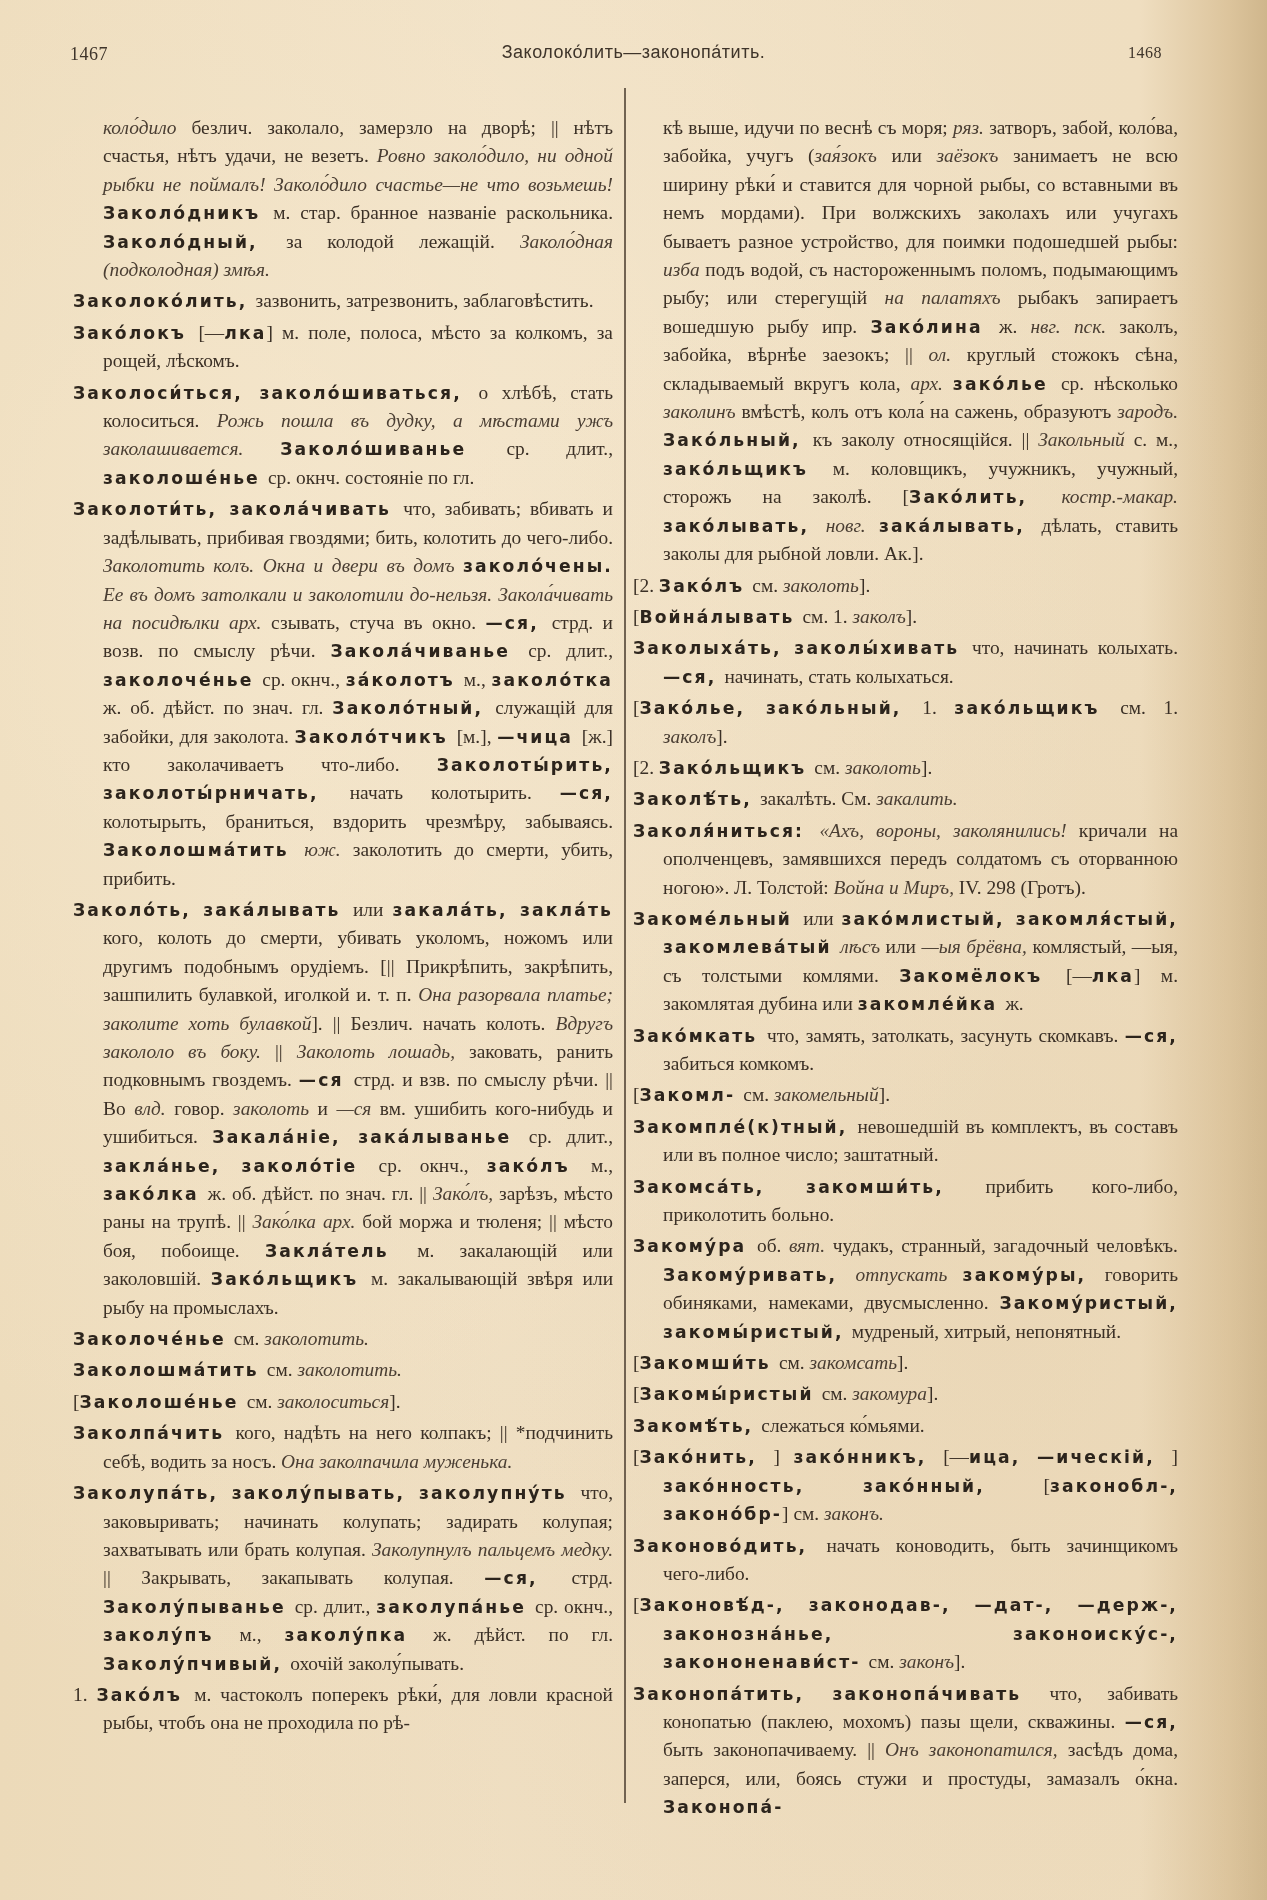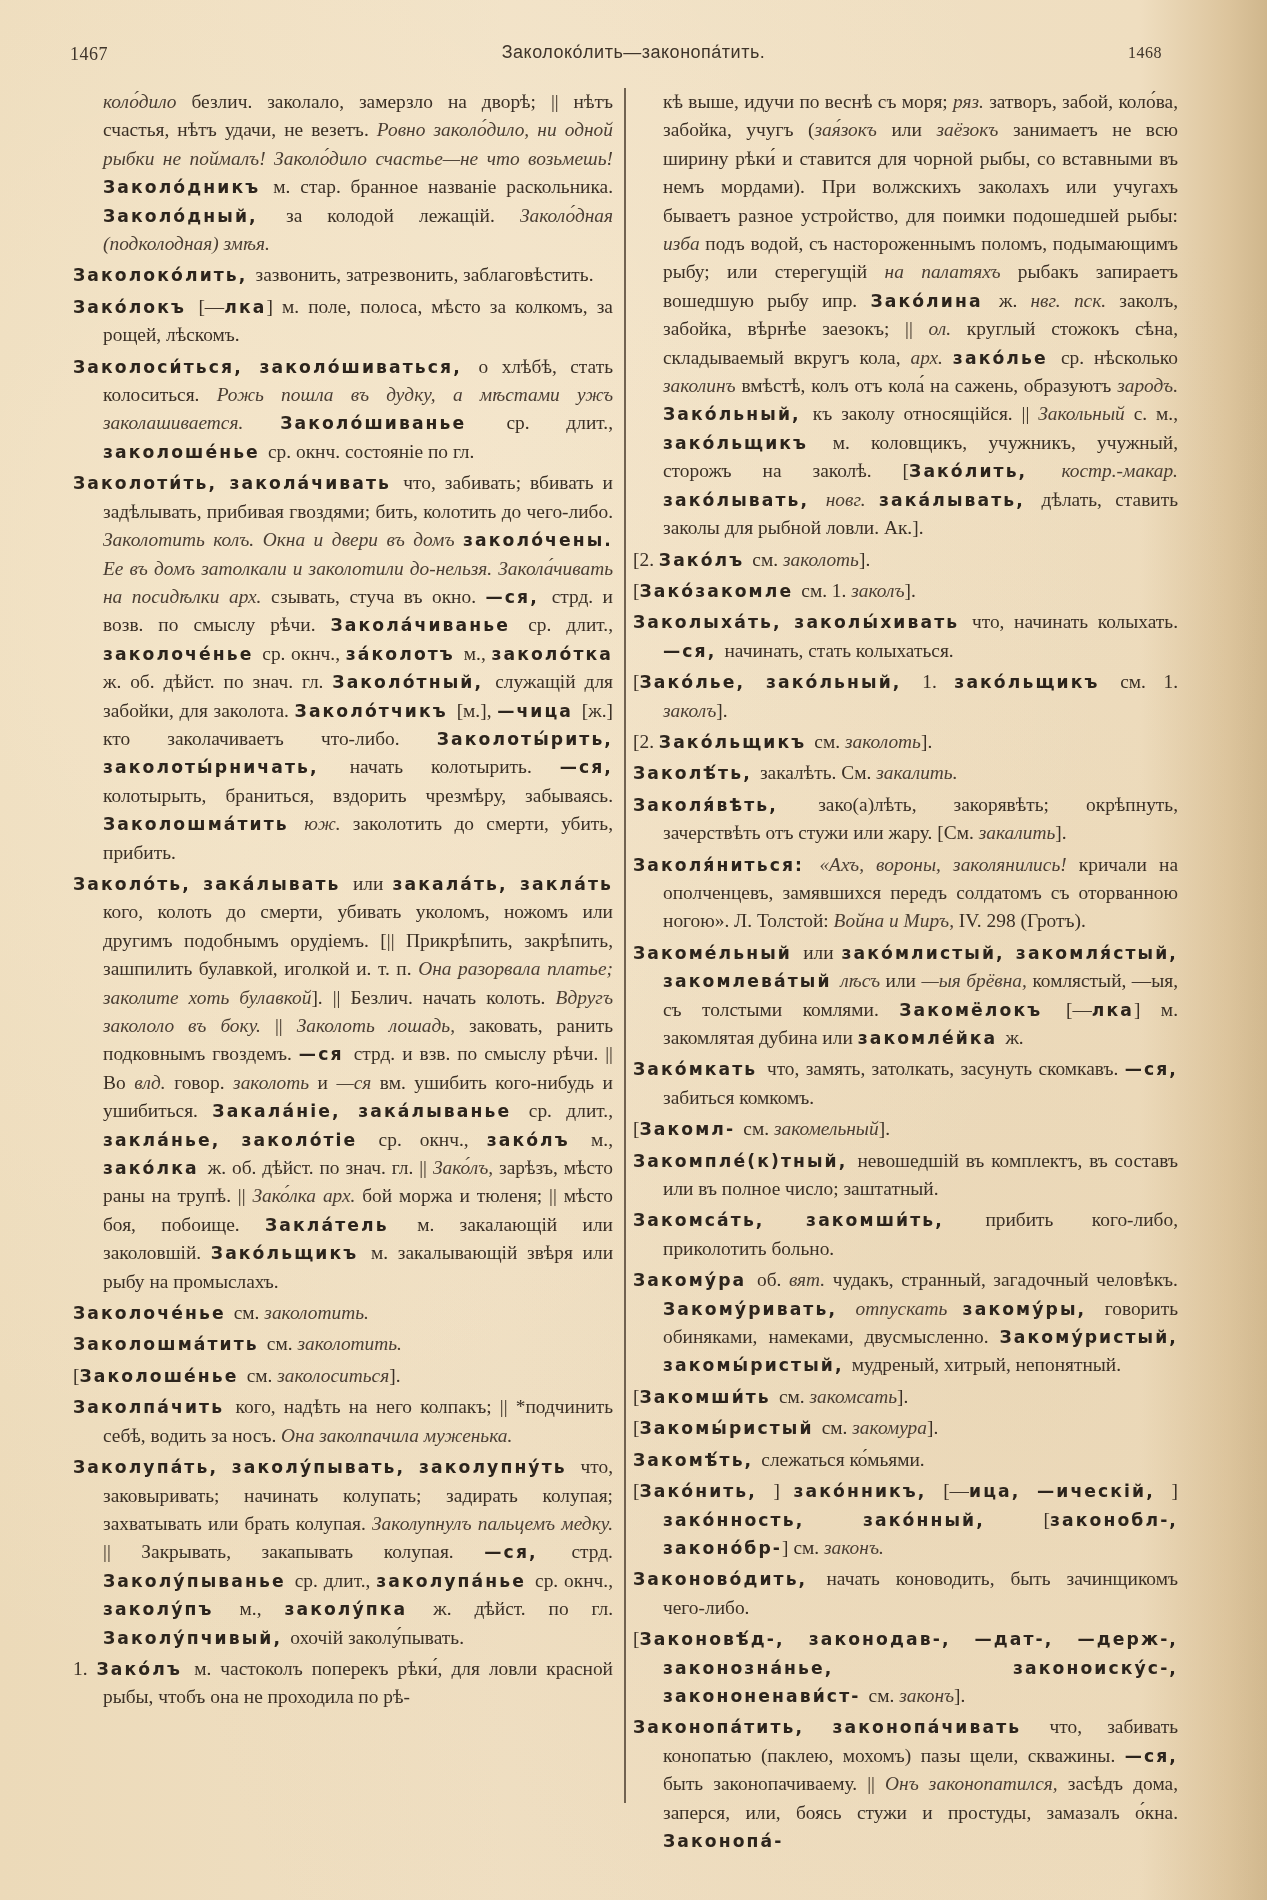--- a/index.html
+++ b/index.html
@@ -26,21 +26,21 @@
     position: absolute; top: 88px; font-size: 19.4px; line-height: 28.4px;
     text-align: justify; hyphens: manual;
   }
   .col-left { left: 73px; width: 540px; }
   .col-right { left: 633px; width: 545px; }
   .rule {
     position: absolute; left: 624px; top: 88px; width: 1.5px; height: 1715px;
     background: #5a4c3d; opacity: 0.85;
   }
   .entry { padding-left: 30px; text-indent: -30px; margin: 0 0 3px 0; }
-  .entry.cont { padding-left: 30px; text-indent: 0; }
+  .entry.cont { padding-left: 30px; text-indent: 0; margin-top: 26px; }
   .b { font-family: "DejaVu Sans", "Liberation Sans", sans-serif; font-weight: bold; font-size: 17.2px; letter-spacing: 2.1px; color: #2c241c; }
   .i { font-style: italic; color: #4a3e33; }
   .n { }
 </style>
 </head>
 <body>
 
 <div class="page">
   <div class="running-head">
     <span class="pn-left">1467</span>
@@ -59,26 +59,25 @@
       <p class="entry"><span class="b">Заколошма́тить </span><span class="n">см. </span><span class="i">заколотить.</span></p>
       <p class="entry"><span class="n">[</span><span class="b">Заколоше́нье </span><span class="n">см. </span><span class="i">заколоситься</span><span class="n">].</span></p>
       <p class="entry"><span class="b">Заколпа́чить </span><span class="n">кого, надѣть на него колпакъ; || *подчинить себѣ, водить за носъ. </span><span class="i">Она заколпачила муженька.</span></p>
       <p class="entry"><span class="b">Заколупа́ть, заколу́пывать, заколупну́ть </span><span class="n">что, заковыривать; начинать колупать; задирать колупая; захватывать или брать колупая. </span><span class="i">Заколупнулъ пальцемъ медку. </span><span class="n">|| Закрывать, закапывать колупая. </span><span class="b">—ся, </span><span class="n">стрд. </span><span class="b">Заколу́пыванье </span><span class="n">ср. длит., </span><span class="b">заколупа́нье </span><span class="n">ср. окнч., </span><span class="b">заколу́пъ </span><span class="n">м., </span><span class="b">заколу́пка </span><span class="n">ж. дѣйст. по гл. </span><span class="b">Заколу́пчивый, </span><span class="n">охочій заколу́пывать.</span></p>
       <p class="entry"><span class="n">1. </span><span class="b">Зако́лъ </span><span class="n">м. частоколъ поперекъ рѣки́, для ловли красной рыбы, чтобъ она не проходила по рѣ-</span></p>
     </div>
   <div class="rule"></div>
   <div class="col col-right" id="col-right">
       <p class="entry cont"><span class="n">кѣ выше, идучи по веснѣ съ моря; </span><span class="i">ряз. </span><span class="n">затворъ, забой, коло́ва, забойка, учугъ (</span><span class="i">зая́зокъ </span><span class="n">или </span><span class="i">заёзокъ </span><span class="n">занимаетъ не всю ширину рѣки́ и ставится для чорной рыбы, со вставными въ немъ мордами). При волжскихъ заколахъ или учугахъ бываетъ разное устройство, для поимки подошедшей рыбы: </span><span class="i">изба </span><span class="n">подъ водой, съ настороженнымъ поломъ, подымающимъ рыбу; или стерегущій </span><span class="i">на палатяхъ </span><span class="n">рыбакъ запираетъ вошедшую рыбу ипр. </span><span class="b">Зако́лина </span><span class="n">ж. </span><span class="i">нвг. пск. </span><span class="n">заколъ, забойка, вѣрнѣе заезокъ; || </span><span class="i">ол. </span><span class="n">круглый стожокъ сѣна, складываемый вкругъ кола, </span><span class="i">арх. </span><span class="b">зако́лье </span><span class="n">ср. нѣсколько </span><span class="i">заколинъ </span><span class="n">вмѣстѣ, колъ отъ кола́ на сажень, образуютъ </span><span class="i">зародъ. </span><span class="b">Зако́льный, </span><span class="n">къ заколу относящійся. || </span><span class="i">Закольный </span><span class="n">с. м., </span><span class="b">зако́льщикъ </span><span class="n">м. коловщикъ, учужникъ, учужный, сторожъ на заколѣ. [</span><span class="b">Зако́лить, </span><span class="i">костр.-макар. </span><span class="b">зако́лывать, </span><span class="i">новг. </span><span class="b">зака́лывать, </span><span class="n">дѣлать, ставить заколы для рыбной ловли. Ак.].</span></p>
       <p class="entry"><span class="n">[2. </span><span class="b">Зако́лъ </span><span class="n">см. </span><span class="i">заколоть</span><span class="n">].</span></p>
-      <p class="entry"><span class="n">[</span><span class="b">Зако́закомле </span><span class="n">см. 1. </span><span class="i">заколъ</span><span class="n">].</span></p>
+      <p class="entry"><span class="n">[</span><span class="b">Война́лывать </span><span class="n">см. 1. </span><span class="i">заколъ</span><span class="n">].</span></p>
       <p class="entry"><span class="b">Заколыха́ть, заколы́хивать </span><span class="n">что, начинать колыхать. </span><span class="b">—ся, </span><span class="n">начинать, стать колыхаться.</span></p>
       <p class="entry"><span class="n">[</span><span class="b">Зако́лье, зако́льный, </span><span class="n">1. </span><span class="b">зако́льщикъ </span><span class="n">см. 1. </span><span class="i">заколъ</span><span class="n">].</span></p>
       <p class="entry"><span class="n">[2. </span><span class="b">Зако́льщикъ </span><span class="n">см. </span><span class="i">заколоть</span><span class="n">].</span></p>
       <p class="entry"><span class="b">Заколѣ́ть, </span><span class="n">закалѣть. См. </span><span class="i">закалить.</span></p>
-      <p class="entry"><span class="b">Заколя́вѣть, </span><span class="n">зако(а)лѣть, закорявѣть; окрѣпнуть, зачерствѣть отъ стужи или жару. [См. </span><span class="i">закалить</span><span class="n">].</span></p>
       <p class="entry"><span class="b">Заколя́ниться: </span><span class="i">«Ахъ, вороны, заколянились! </span><span class="n">кричали на ополченцевъ, замявшихся передъ солдатомъ съ оторванною ногою». Л. Толстой: </span><span class="i">Война и Миръ, </span><span class="n">IV. 298 (Гротъ).</span></p>
       <p class="entry"><span class="b">Закоме́льный </span><span class="n">или </span><span class="b">зако́млистый, закомля́стый, закомлева́тый </span><span class="i">лѣсъ </span><span class="n">или </span><span class="i">—ыя брёвна, </span><span class="n">комлястый, —ыя, съ толстыми комлями. </span><span class="b">Закомёлокъ </span><span class="n">[—</span><span class="b">лка</span><span class="n">] м. закомлятая дубина или </span><span class="b">закомле́йка </span><span class="n">ж.</span></p>
       <p class="entry"><span class="b">Зако́мкать </span><span class="n">что, замять, затолкать, засунуть скомкавъ. </span><span class="b">—ся, </span><span class="n">забиться комкомъ.</span></p>
       <p class="entry"><span class="n">[</span><span class="b">Закомл- </span><span class="n">см. </span><span class="i">закомельный</span><span class="n">].</span></p>
       <p class="entry"><span class="b">Закомпле́(к)тный, </span><span class="n">невошедшій въ комплектъ, въ составъ или въ полное число; заштатный.</span></p>
       <p class="entry"><span class="b">Закомса́ть, закомши́ть, </span><span class="n">прибить кого-либо, приколотить больно.</span></p>
       <p class="entry"><span class="b">Закому́ра </span><span class="n">об. </span><span class="i">вят. </span><span class="n">чудакъ, странный, загадочный человѣкъ. </span><span class="b">Закому́ривать, </span><span class="i">отпускать </span><span class="b">закому́ры, </span><span class="n">говорить обиняками, намеками, двусмысленно. </span><span class="b">Закому́ристый, закомы́ристый, </span><span class="n">мудреный, хитрый, непонятный.</span></p>
       <p class="entry"><span class="n">[</span><span class="b">Закомши́ть </span><span class="n">см. </span><span class="i">закомсать</span><span class="n">].</span></p>
       <p class="entry"><span class="n">[</span><span class="b">Закомы́ристый </span><span class="n">см. </span><span class="i">закомура</span><span class="n">].</span></p>
       <p class="entry"><span class="b">Закомѣ́ть, </span><span class="n">слежаться ко́мьями.</span></p>

